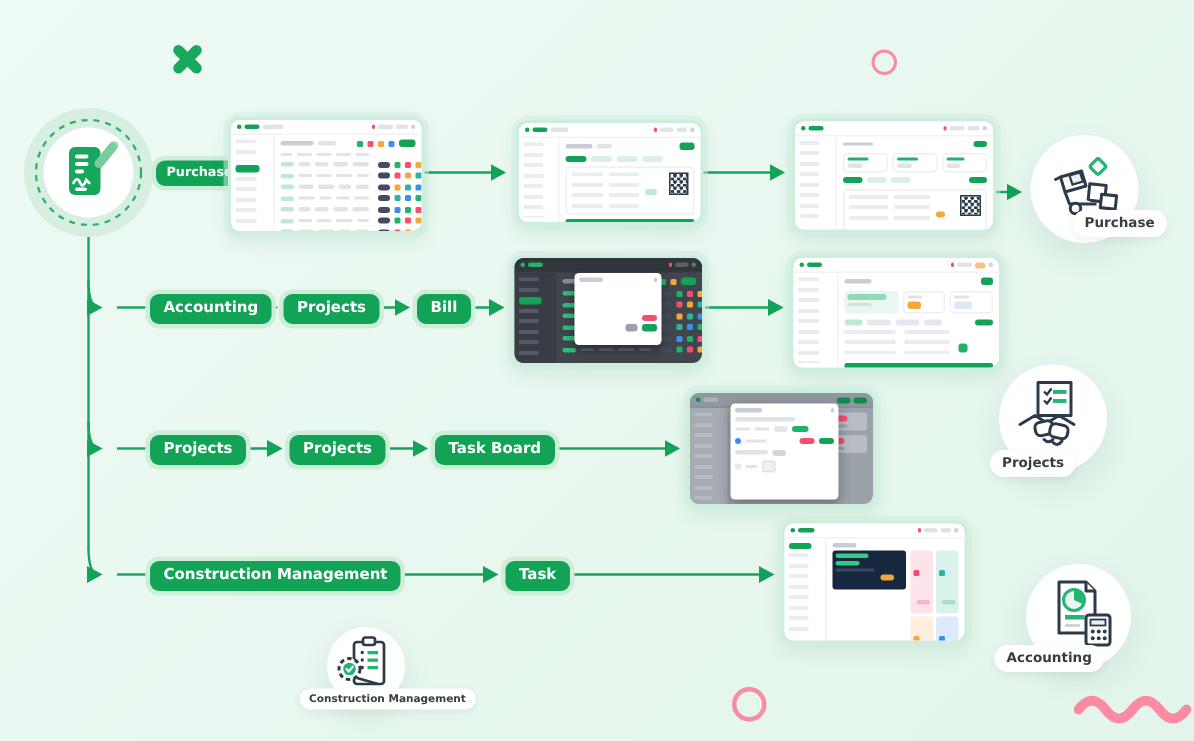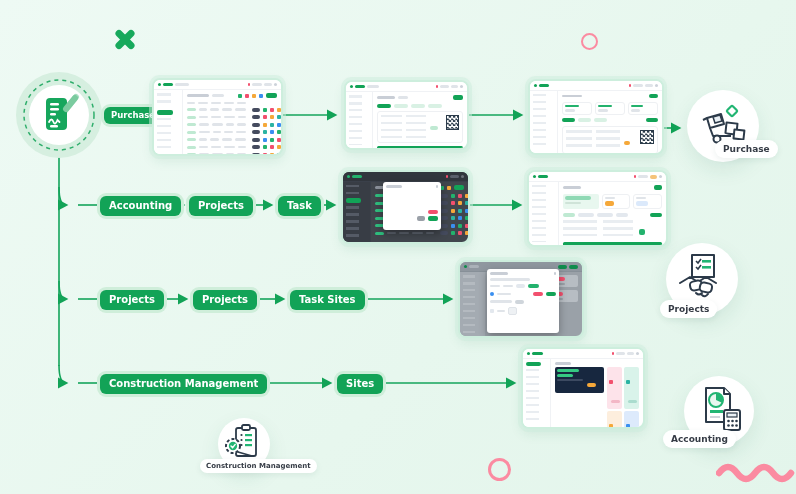--- a/index.html
+++ b/index.html
@@ -113,26 +113,26 @@
       <rect x="34" y="41" width="6" height="2.6" rx="1.3" fill="#fff"></rect>
       <path d="M33,50 q2.5,-5 4.5,0 q1.5,4 4,-2 l2,2" fill="none" stroke="#fff" stroke-width="1.8" stroke-linecap="round"></path>
       <rect x="34" y="53" width="8" height="2.4" rx="1.2" fill="#fff"></rect>
       <line x1="59" y1="26" x2="50" y2="37" stroke="#7bcb9f" stroke-width="6" stroke-linecap="round"></line>
     </svg>
   </div>
 
   <div class="flow-label small" style="left:104px;top:107px">Purchase</div>
   <div class="flow-label" style="left:100px;top:196px">Accounting</div>
   <div class="flow-label" style="left:189px;top:196px">Projects</div>
-  <div class="flow-label" style="left:278px;top:196px">Task</div>
+  <div class="flow-label" style="left:278px;top:196px">Bill</div>
   <div class="flow-label" style="left:100px;top:290px">Projects</div>
   <div class="flow-label" style="left:193px;top:290px">Projects</div>
-  <div class="flow-label" style="left:290px;top:290px">Task Sites</div>
+  <div class="flow-label" style="left:290px;top:290px">Task Board</div>
   <div class="flow-label" style="left:100px;top:374px">Construction Management</div>
-  <div class="flow-label" style="left:337px;top:374px">Sites</div>
+  <div class="flow-label" style="left:337px;top:374px">Task</div>
 
   <div class="shot" style="left:152px;top:78px;width:127px;height:74px">
     <div class="hd">
         <span class="dot" style="background:#12a357"></span>
         <span class="bar" style="width:10px;background:#12a357"></span>
         <span class="bar" style="width:14px"></span>
         <span style="flex:1"></span>
         <span class="dot" style="background:#f2506e;width:2.5px;height:2.5px"></span>
         <span class="bar" style="width:10px"></span>
         <span class="bar" style="width:8px"></span>

